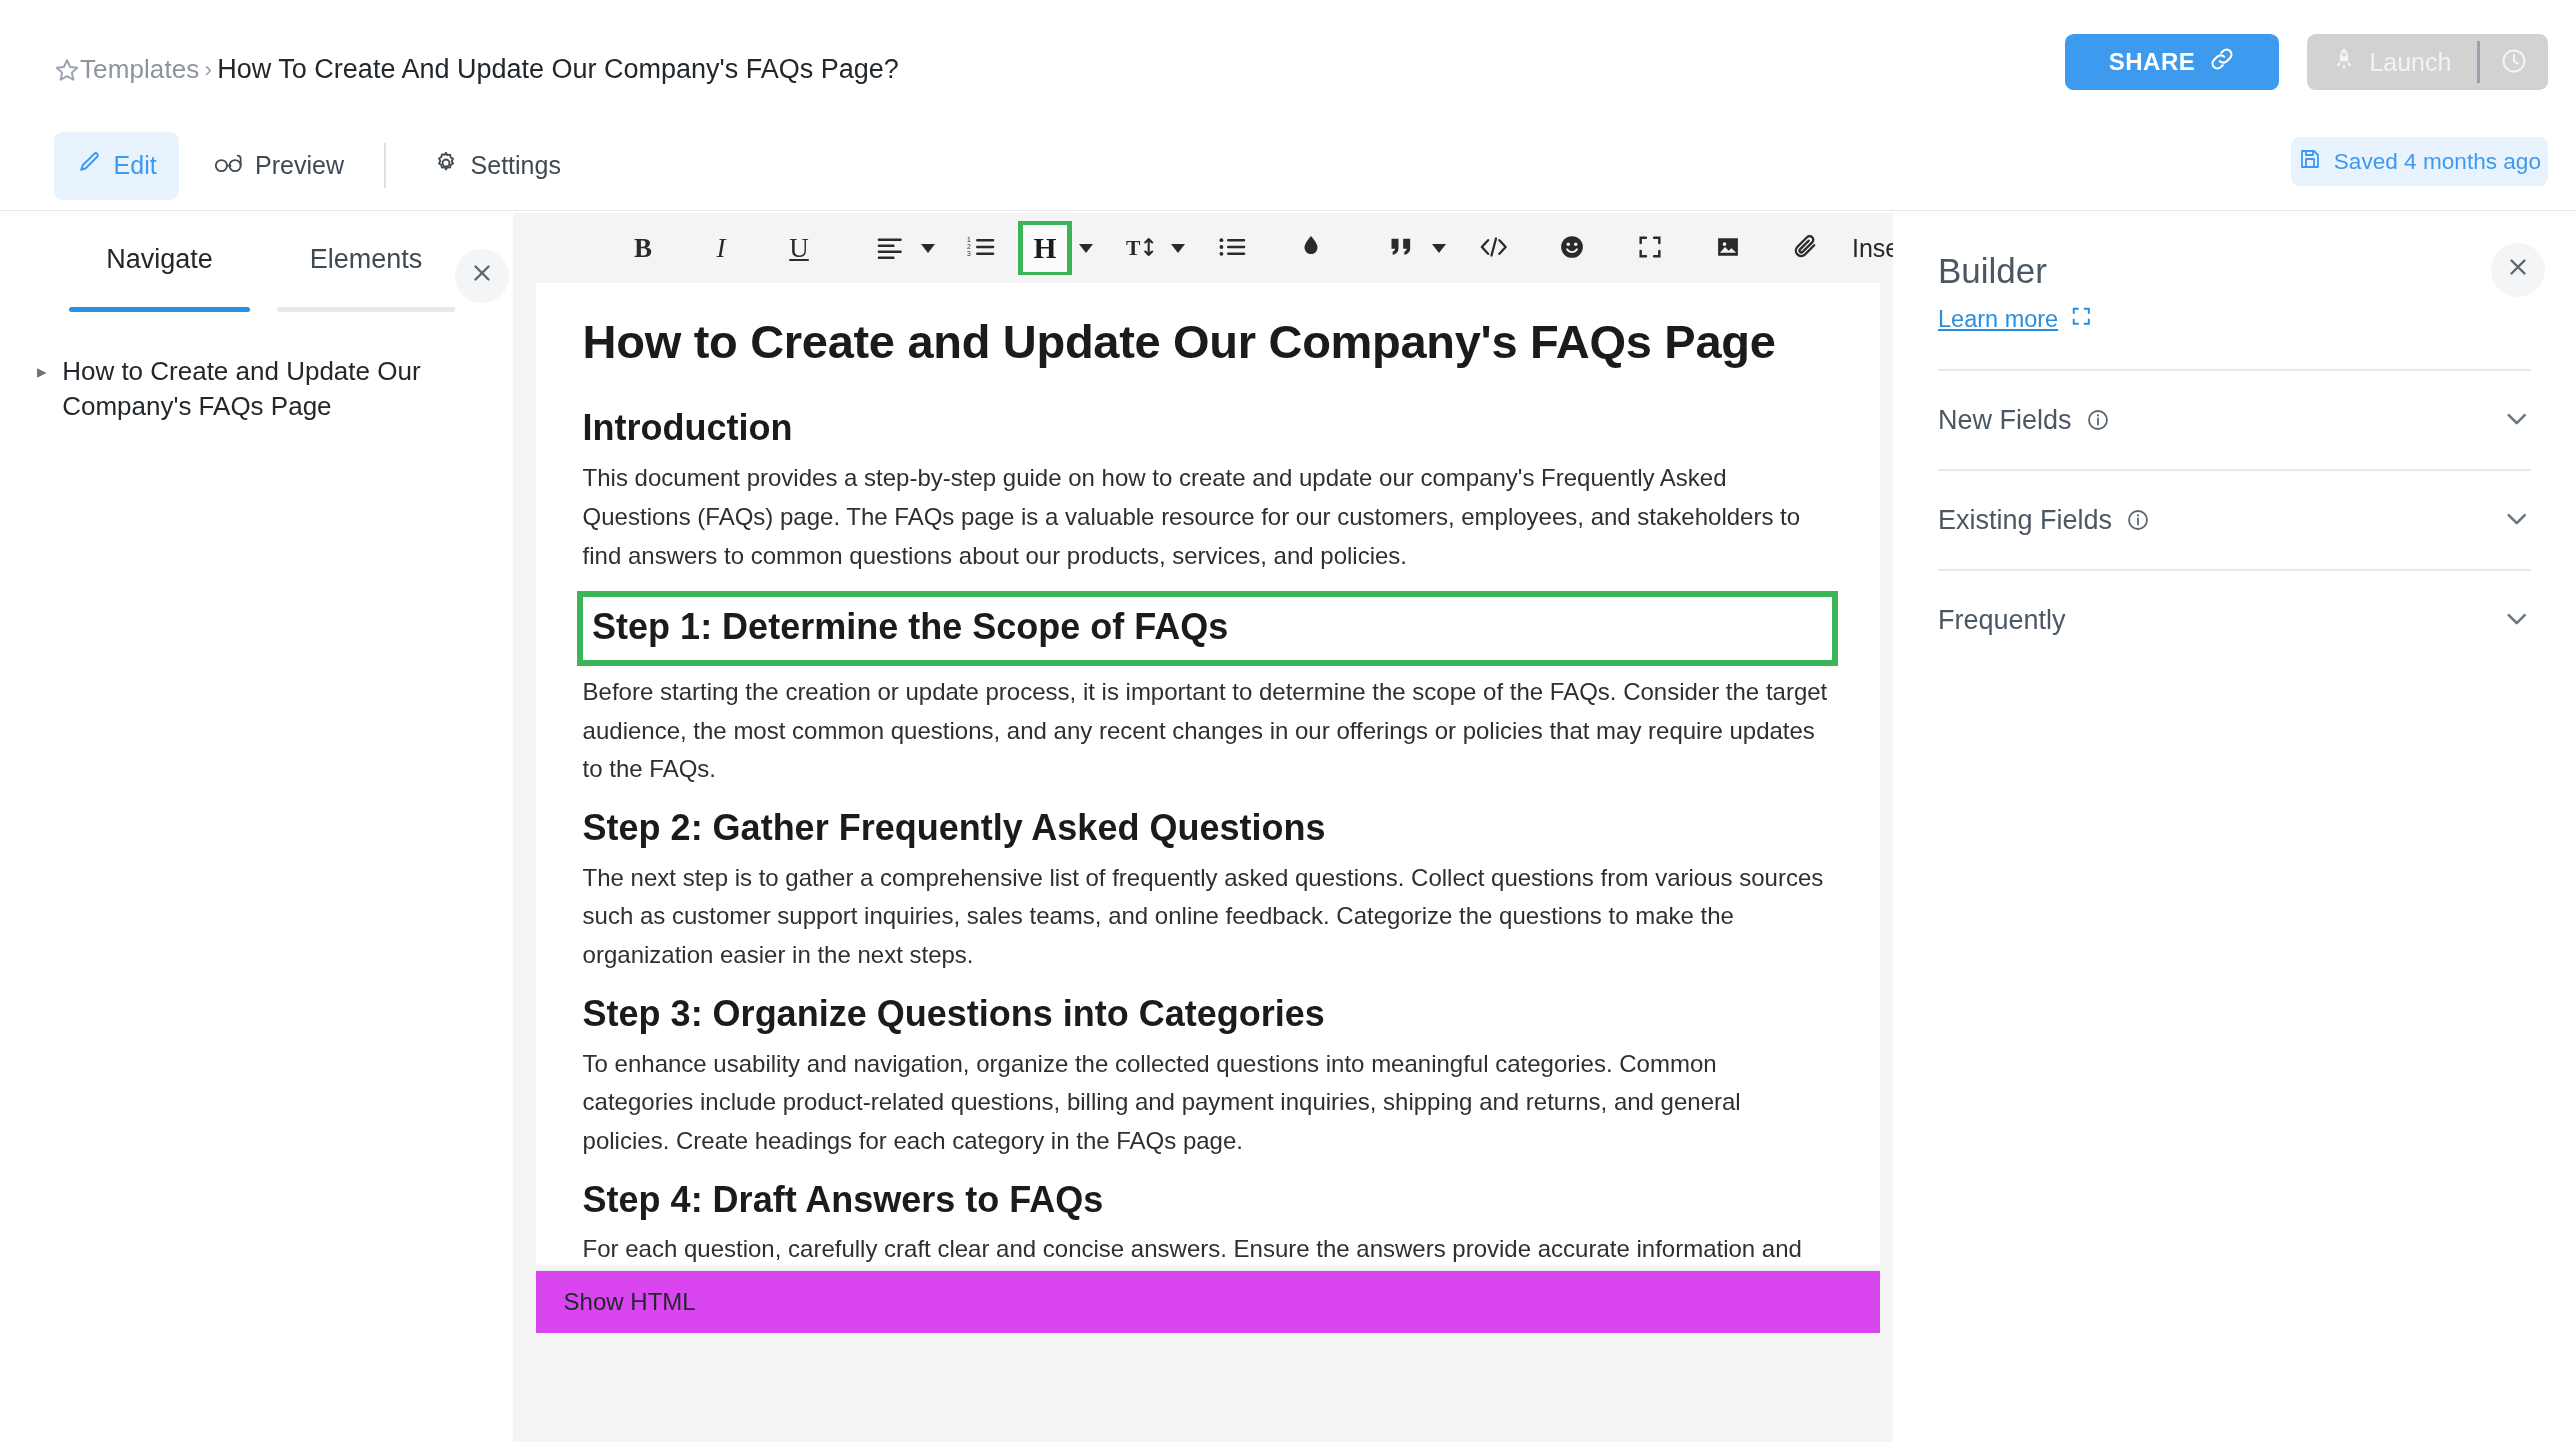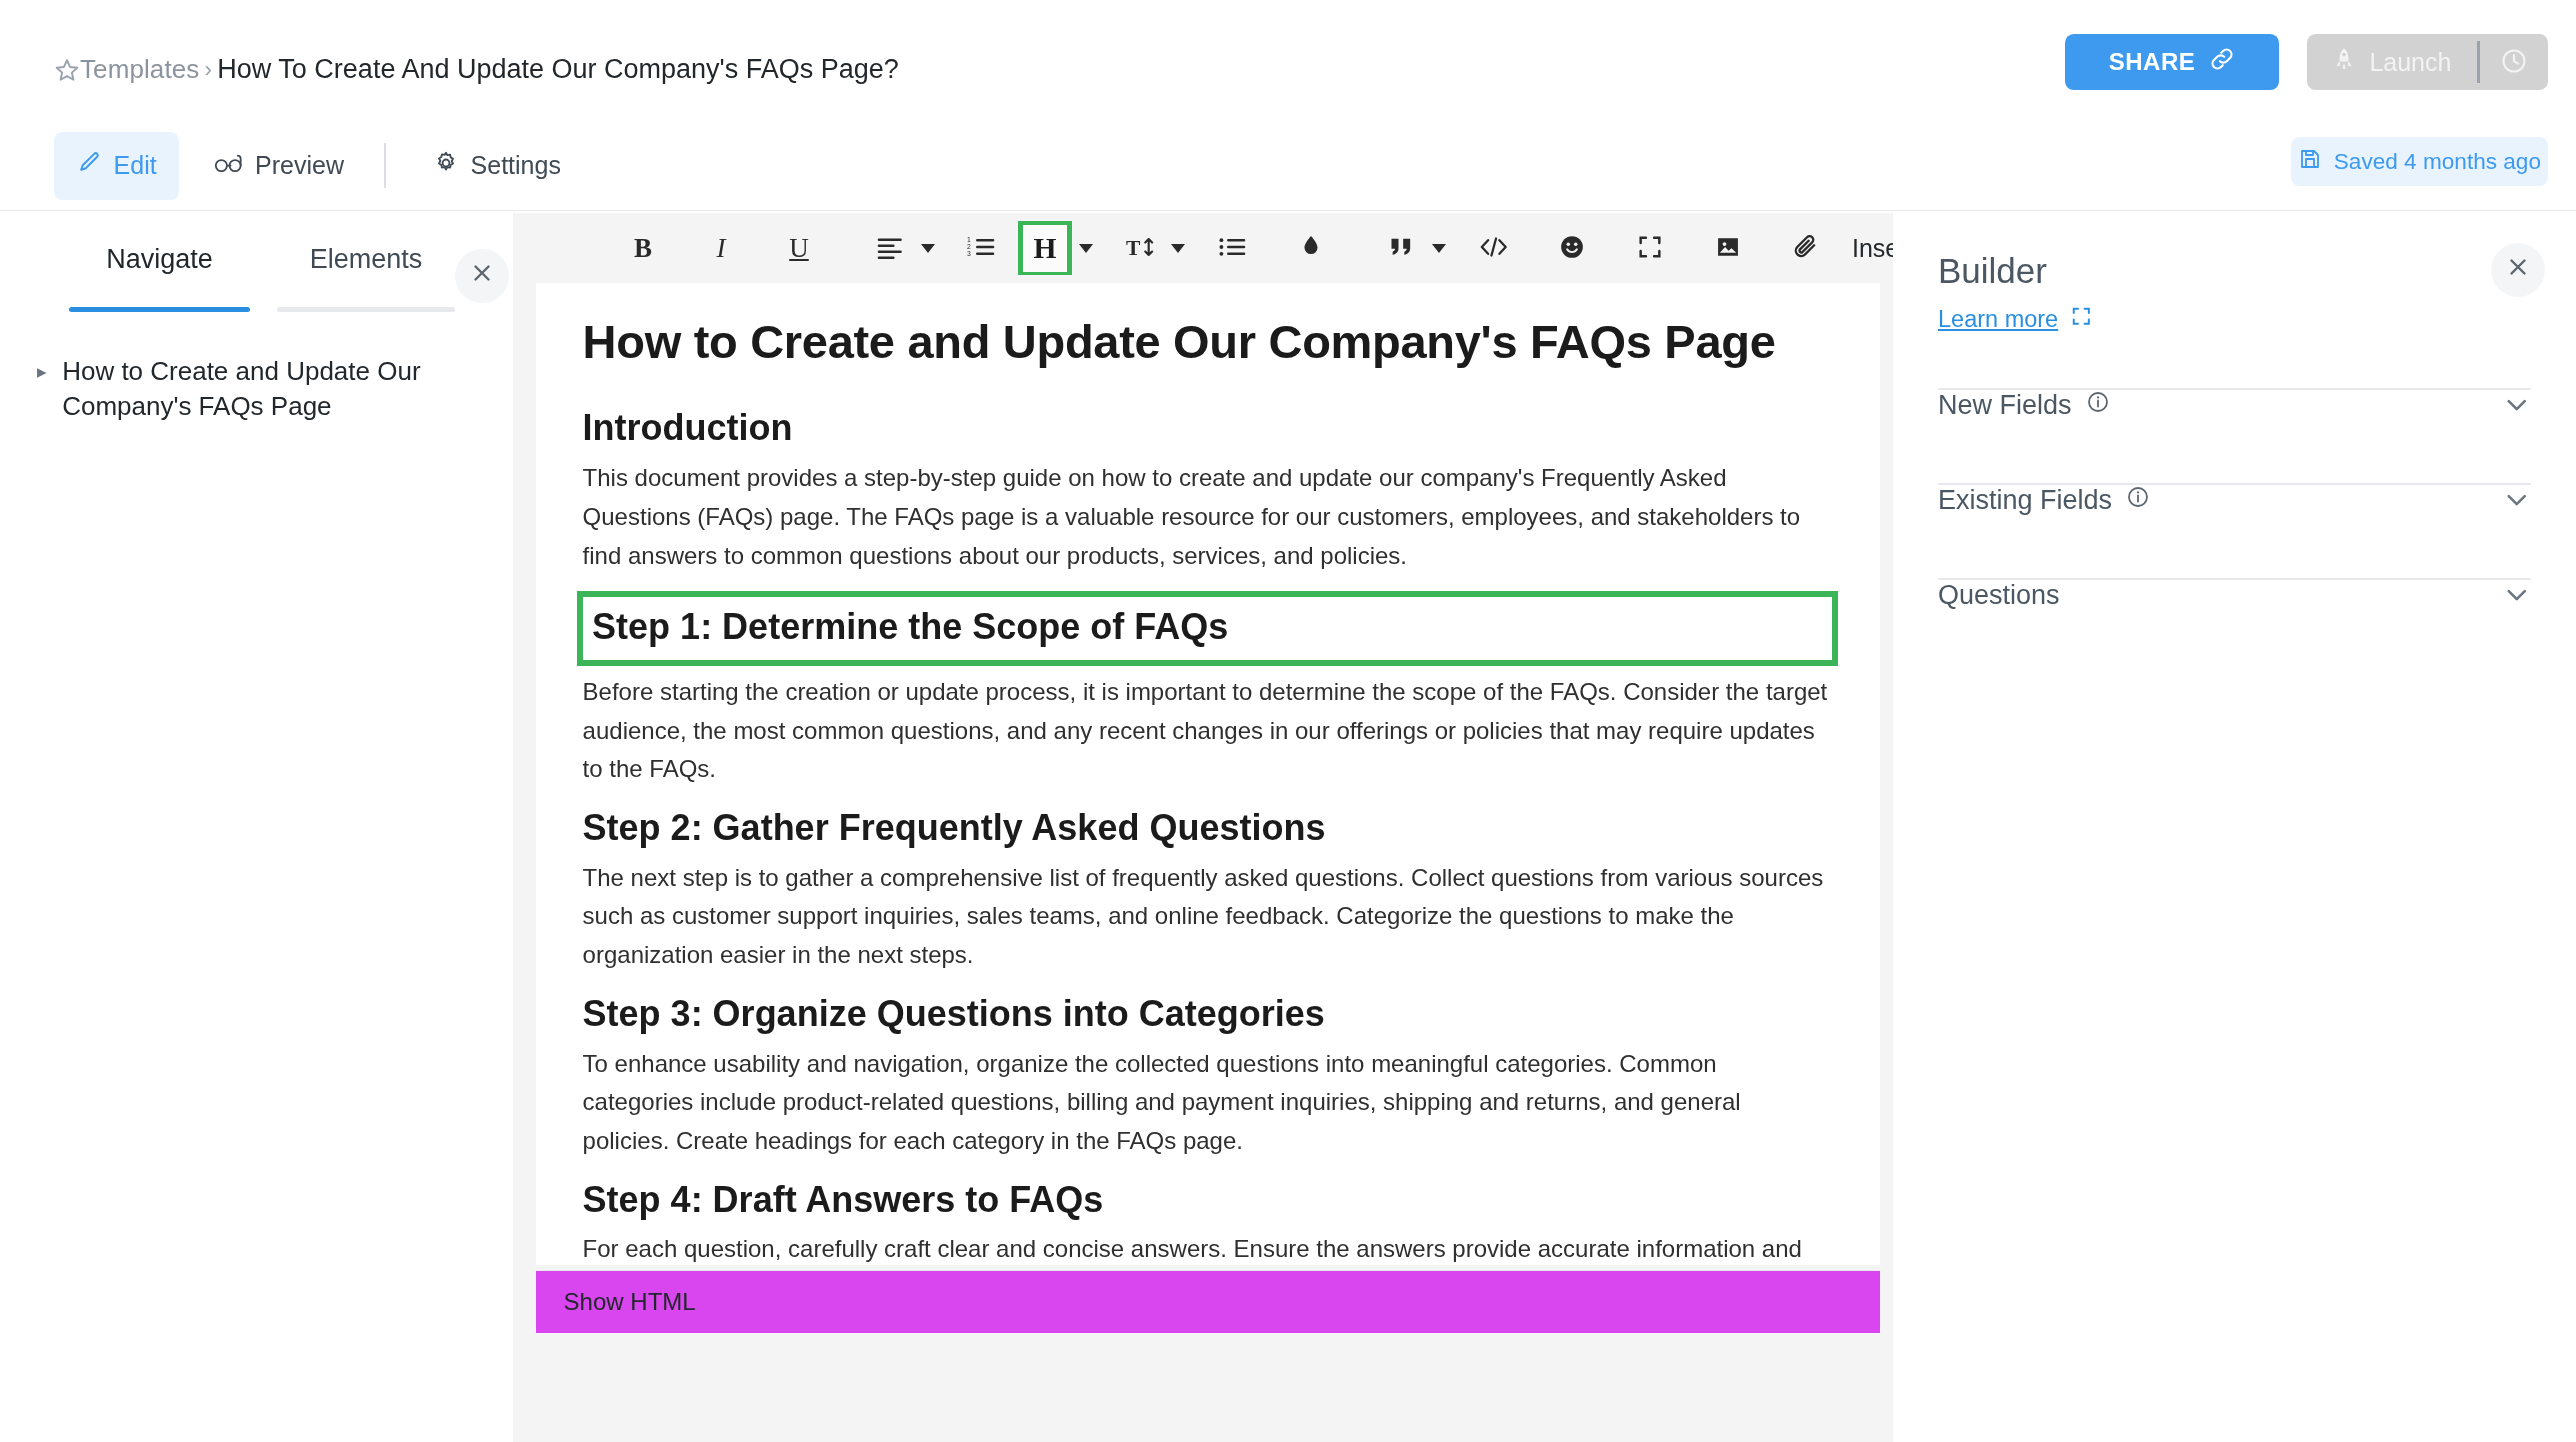--- a/index.html
+++ b/index.html
@@ -196,22 +196,22 @@
     display: flex; align-items: center; justify-content: center;
     color: #5b6670; font-size: 28px;
   }
   .rp-learn {
     position: absolute; left: 45px; top: 92px;
     display: flex; align-items: center; gap: 12px;
     font-size: 23.5px; color: #2a8fe0; text-decoration: underline; cursor: pointer;
   }
   .rp-sections { position: absolute; left: 45px; top: 156px; width: 593px; }
   .rp-row {
-    height: 76px; display: flex; align-items: flex-start;
-    border-top: 2.6px solid #e7e9ec; cursor: pointer; margin-top: 19px;
+    height: 100px; display: flex; align-items: center;
+    border-top: 2.6px solid #e7e9ec; cursor: pointer;
   }
   .rp-row-label { font-size: 27px; color: #4b5763; }
   .rp-info { margin-left: 14px; color: #5b6670; display: inline-flex; }
   .rp-chevron { margin-left: auto; color: #6b757f; }
 </style>
 </head>
 <body>
 
 <div class="topbar">
   <div class="breadcrumb">
@@ -534,21 +534,21 @@
         </svg>
       </span>
       <span class="rp-chevron">
         <svg viewBox="0 0 24 24" width="29.5" height="29.5" fill="none" stroke="currentColor" stroke-width="2.1" stroke-linecap="round" stroke-linejoin="round">
           <path d="M5.5 9l6.5 6.5L18.5 9"></path>
         </svg>
       </span>
     </div>
 
     <div class="rp-row">
-      <span class="rp-row-label">Questions</span>
+      <span class="rp-row-label">Frequently</span>
       <span class="rp-chevron">
         <svg viewBox="0 0 24 24" width="29.5" height="29.5" fill="none" stroke="currentColor" stroke-width="2.1" stroke-linecap="round" stroke-linejoin="round">
           <path d="M5.5 9l6.5 6.5L18.5 9"></path>
         </svg>
       </span>
     </div>
 
   </div>
 </div>
 

